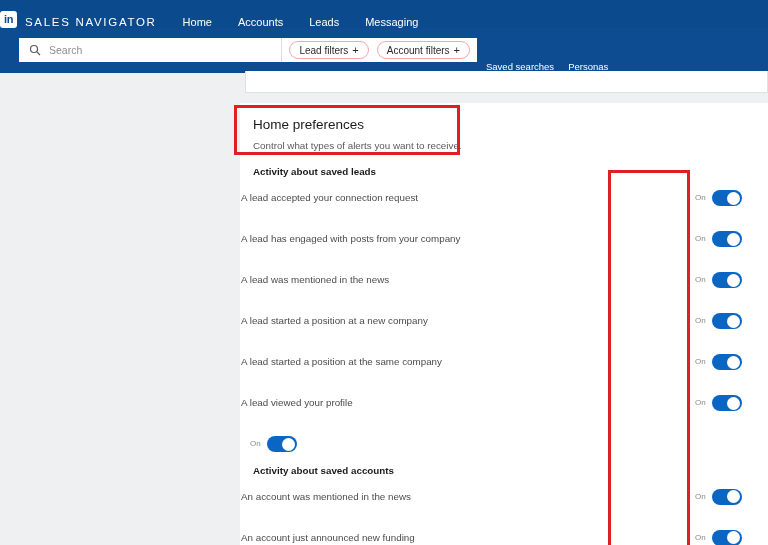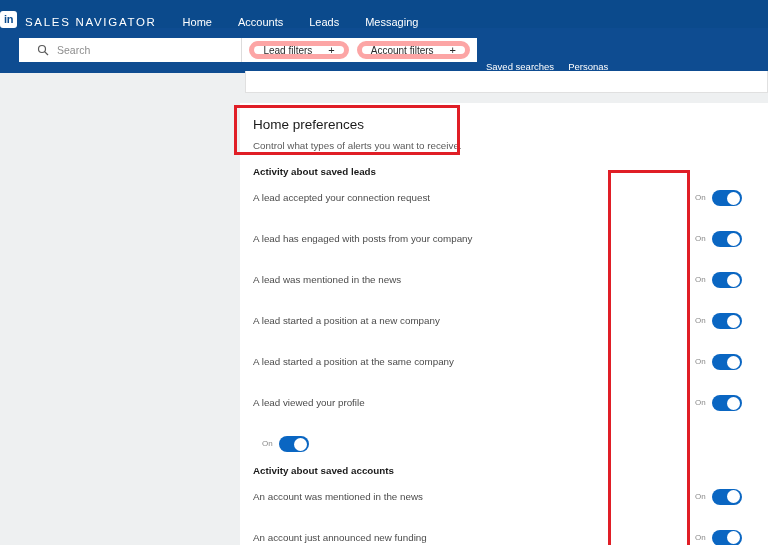--- a/index.html
+++ b/index.html
@@ -40,33 +40,33 @@
     position: absolute; left: 0; top: 28px; width: 768px; height: 45px;
     background: #0e4c91;
   }
   .search-wrap {
     position: absolute; left: 19px; top: 38px;
     width: 458px; height: 24px; background: #ffffff;
     display: flex; align-items: center;
   }
   .search-box {
     display: flex; align-items: center; flex: 1; height: 100%;
-    border-right: 1px solid #dcdcdc; padding-left: 18px;
+    border-right: 1px solid #dcdcdc; padding-left: 10px;
   }
   .search-icon { width: 12px; height: 12px; flex: 0 0 auto; }
   .search-input {
     border: none; outline: none; flex: 1; height: 100%;
     font-family: "Liberation Sans", sans-serif; font-size: 10.5px;
     color: #6b6b6b; padding-left: 8px; background: transparent;
   }
   .search-input::placeholder { color: #8d8d8d; }
   .filter-area { display: flex; align-items: center; padding: 0 7px; gap: 8px; }
   .pill {
-    display: inline-flex; align-items: center; gap: 16px;
-    border: 5px solid #fca5a5; border-radius: 11px;
+    display: inline-flex; align-items: center; gap: 4px;
+    border: 1px solid #fca5a5; border-radius: 11px;
     height: 18px; padding: 0 9px;
     font-size: 10px; color: #2a2a2a; background: #fff;
     cursor: pointer; white-space: nowrap;
   }
   .pill .plus { font-size: 11px; line-height: 1; color: #2a2a2a; }
   .right-links {
     position: absolute; left: 486px; top: 45px;
     display: flex; align-items: center; gap: 14px;
   }
   .right-link {
@@ -97,21 +97,21 @@
     font-size: 9.8px; color: #5a5a5a; margin-top: 7px; line-height: 1.2;
   }
 
   .section-label {
     font-size: 9.8px; font-weight: bold; color: #1a1a1a;
     padding-left: 13px; line-height: 1.2;
   }
 
   .pref-row {
     display: flex; align-items: center; height: 41px;
-    padding-left: 13px; padding-right: 0;
+    padding-left: 1px; padding-right: 0;
   }
   .pref-label { font-size: 9.8px; color: #4b4b4b; flex: 1; line-height: 1.2; }
 
   .toggle-cell {
     display: flex; align-items: center; gap: 6px;
     width: 82px; flex: 0 0 auto; justify-content: flex-start;
     padding-left: 9px;
   }
   .toggle-state { font-size: 8px; color: #8a8a8a; line-height: 1; }
   .switch {

